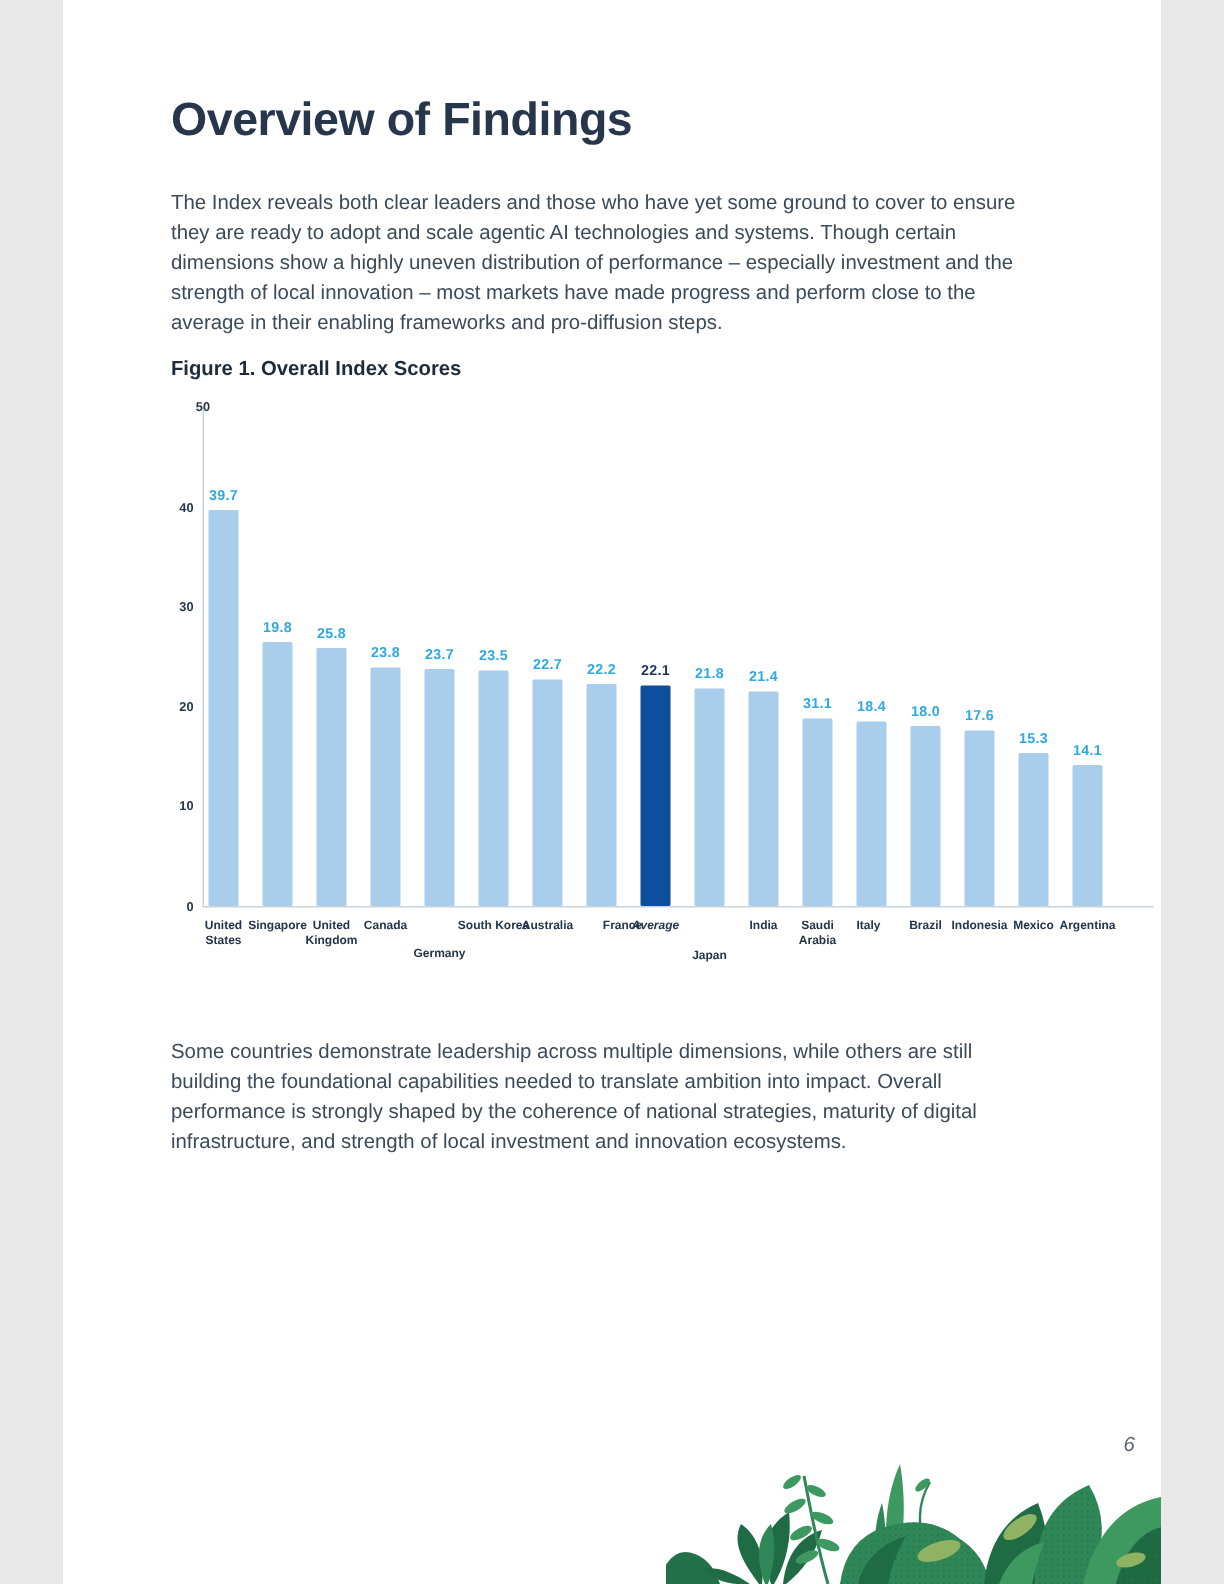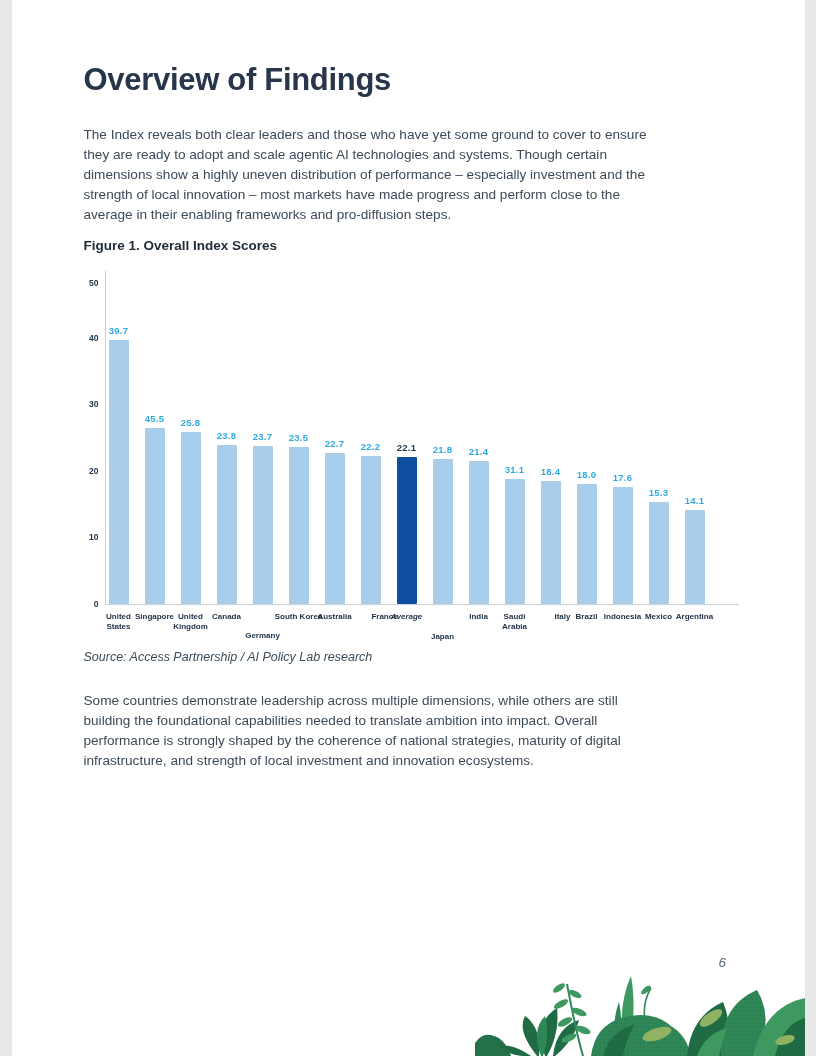--- a/index.html
+++ b/index.html
@@ -1,19 +1,19 @@
 <!DOCTYPE html>
 <html><head>
 <meta charset="utf-8">
 <style>
   * { margin:0; padding:0; box-sizing:border-box; }
   html,body { background:#e8e8e8; }
   .page {
     position:relative;
-    width:793px; height:1056px;
+    width:732px; height:1056px;
     margin:0 auto;
     background:#ffffff;
     overflow:hidden;
     font-family:"Liberation Sans", sans-serif;
   }
   .page-title {
     position:absolute; left:72px; top:62px;
     font-size:31px; font-weight:800; letter-spacing:-0.3px;
     color:#27364A;
   }
@@ -80,26 +80,26 @@
   <div class="figure-label">Figure 1. Overall Index Scores</div>
 
   <div class="chart" id="chart-canvas">
     <div class="y-axis-line"></div>
     <div class="x-axis-line"></div>
   <div class="ytick" style="top: 337px; color: rgb(37, 53, 74);">0</div>
       <div class="ytick" style="top: 270.4px; color: rgb(37, 53, 74);">10</div>
       <div class="ytick" style="top: 203.8px; color: rgb(37, 53, 74);">20</div>
       <div class="ytick" style="top: 137.2px; color: rgb(37, 53, 74);">30</div>
       <div class="ytick" style="top: 70.6px; color: rgb(37, 53, 74);">40</div>
-      <div class="ytick" style="top: 16px; color: rgb(37, 53, 74);">50</div>
+      <div class="ytick" style="top: 4px; color: rgb(37, 53, 74); margin-left: 11px;">50</div>
       <div class="bar" style="left: 25px; top: 77.598px; height: 264.402px; background: rgb(169, 206, 236);"></div>
       <div class="val" style="left: 17px; top: 62.598px; color: rgb(47, 169, 225);">39.7</div>
       <div class="cat" style="left: 11px; color: rgb(37, 53, 74);">United States</div>
       <div class="bar" style="left: 61px; top: 165.51px; height: 176.49px; background: rgb(169, 206, 236);"></div>
-      <div class="val" style="left: 53px; top: 150.51px; color: rgb(47, 169, 225);">45.5</div>
+      <div class="val" style="left: 53px; top: 150.51px; color: rgb(47, 169, 225);">19.8</div>
       <div class="cat" style="left: 47px; color: rgb(37, 53, 74);">Singapore</div>
       <div class="bar" style="left: 97px; top: 170.172px; height: 171.828px; background: rgb(169, 206, 236);"></div>
       <div class="val" style="left: 89px; top: 155.172px; color: rgb(47, 169, 225);">25.8</div>
       <div class="cat" style="left: 83px; color: rgb(37, 53, 74);">United Kingdom</div>
       <div class="bar" style="left: 133px; top: 183.492px; height: 158.508px; background: rgb(169, 206, 236);"></div>
       <div class="val" style="left: 125px; top: 168.492px; color: rgb(47, 169, 225);">23.8</div>
       <div class="cat" style="left: 119px; color: rgb(37, 53, 74);">Canada</div>
       <div class="bar" style="left: 169px; top: 184.158px; height: 157.842px; background: rgb(169, 206, 236);"></div>
       <div class="val" style="left: 161px; top: 169.158px; color: rgb(47, 169, 225);">23.7</div>
       <div class="cat" style="left: 155px; color: rgb(37, 53, 74); margin-top: 19px;">Germany</div>
@@ -119,36 +119,35 @@
       <div class="val" style="left: 341px; top: 181.812px; color: rgb(47, 169, 225); text-align: center;">21.8</div>
       <div class="cat" style="left: 335px; color: rgb(37, 53, 74); margin-top: 20px;">Japan</div>
       <div class="bar" style="left: 385px; top: 199.476px; height: 142.524px; background: rgb(169, 206, 236);"></div>
       <div class="val" style="left: 377px; top: 184.476px; color: rgb(47, 169, 225);">21.4</div>
       <div class="cat" style="left: 371px; color: rgb(37, 53, 74);">India</div>
       <div class="bar" style="left: 421px; top: 217.458px; height: 124.542px; background: rgb(169, 206, 236);"></div>
       <div class="val" style="left: 413px; top: 202.458px; color: rgb(47, 169, 225);">31.1</div>
       <div class="cat" style="left: 407px; color: rgb(37, 53, 74);">Saudi Arabia</div>
       <div class="bar" style="left: 457px; top: 219.456px; height: 122.544px; background: rgb(169, 206, 236);"></div>
       <div class="val" style="left: 449px; top: 204.456px; color: rgb(47, 169, 225);">18.4</div>
-      <div class="cat" style="left: 455px; color: rgb(37, 53, 74);">Italy</div>
+      <div class="cat" style="left: 441px; color: rgb(37, 53, 74);">Italy</div>
       <div class="bar" style="left: 493px; top: 222.12px; height: 119.88px; background: rgb(169, 206, 236);"></div>
       <div class="val" style="left: 485px; top: 207.12px; color: rgb(47, 169, 225);">18.0</div>
       <div class="cat" style="left: 479px; color: rgb(37, 53, 74);">Brazil</div>
       <div class="bar" style="left: 529px; top: 224.784px; height: 117.216px; background: rgb(169, 206, 236);"></div>
       <div class="val" style="left: 521px; top: 209.784px; color: rgb(47, 169, 225);">17.6</div>
       <div class="cat" style="left: 515px; color: rgb(37, 53, 74);">Indonesia</div>
       <div class="bar" style="left: 565px; top: 240.102px; height: 101.898px; background: rgb(169, 206, 236);"></div>
       <div class="val" style="left: 557px; top: 225.102px; color: rgb(47, 169, 225);">15.3</div>
       <div class="cat" style="left: 551px; color: rgb(37, 53, 74);">Mexico</div>
       <div class="bar" style="left: 601px; top: 248.094px; height: 93.906px; background: rgb(169, 206, 236);"></div>
       <div class="val" style="left: 593px; top: 233.094px; color: rgb(47, 169, 225);">14.1</div>
       <div class="cat" style="left: 587px; color: rgb(37, 53, 74);">Argentina</div>
     </div>
 
-  <div class="source-line">Source: Access Partnership / AI Policy Lab research</div>
 
   <p class="body-para para2">Some countries demonstrate leadership across multiple dimensions, while others are still building the foundational capabilities needed to translate ambition into impact. Overall performance is strongly shaped by the coherence of national strategies, maturity of digital infrastructure, and strength of local investment and innovation ecosystems.</p>
 
   <div class="page-number">6</div>
 
   <svg class="foliage" viewBox="0 0 330 82" preserveAspectRatio="xMaxYMax meet" aria-hidden="true">
     <defs>
       <pattern id="dots" width="4" height="4" patternUnits="userSpaceOnUse">
         <circle cx="1.2" cy="1.2" r="0.65" fill="#14502f" opacity="0.35"></circle>
       </pattern>

